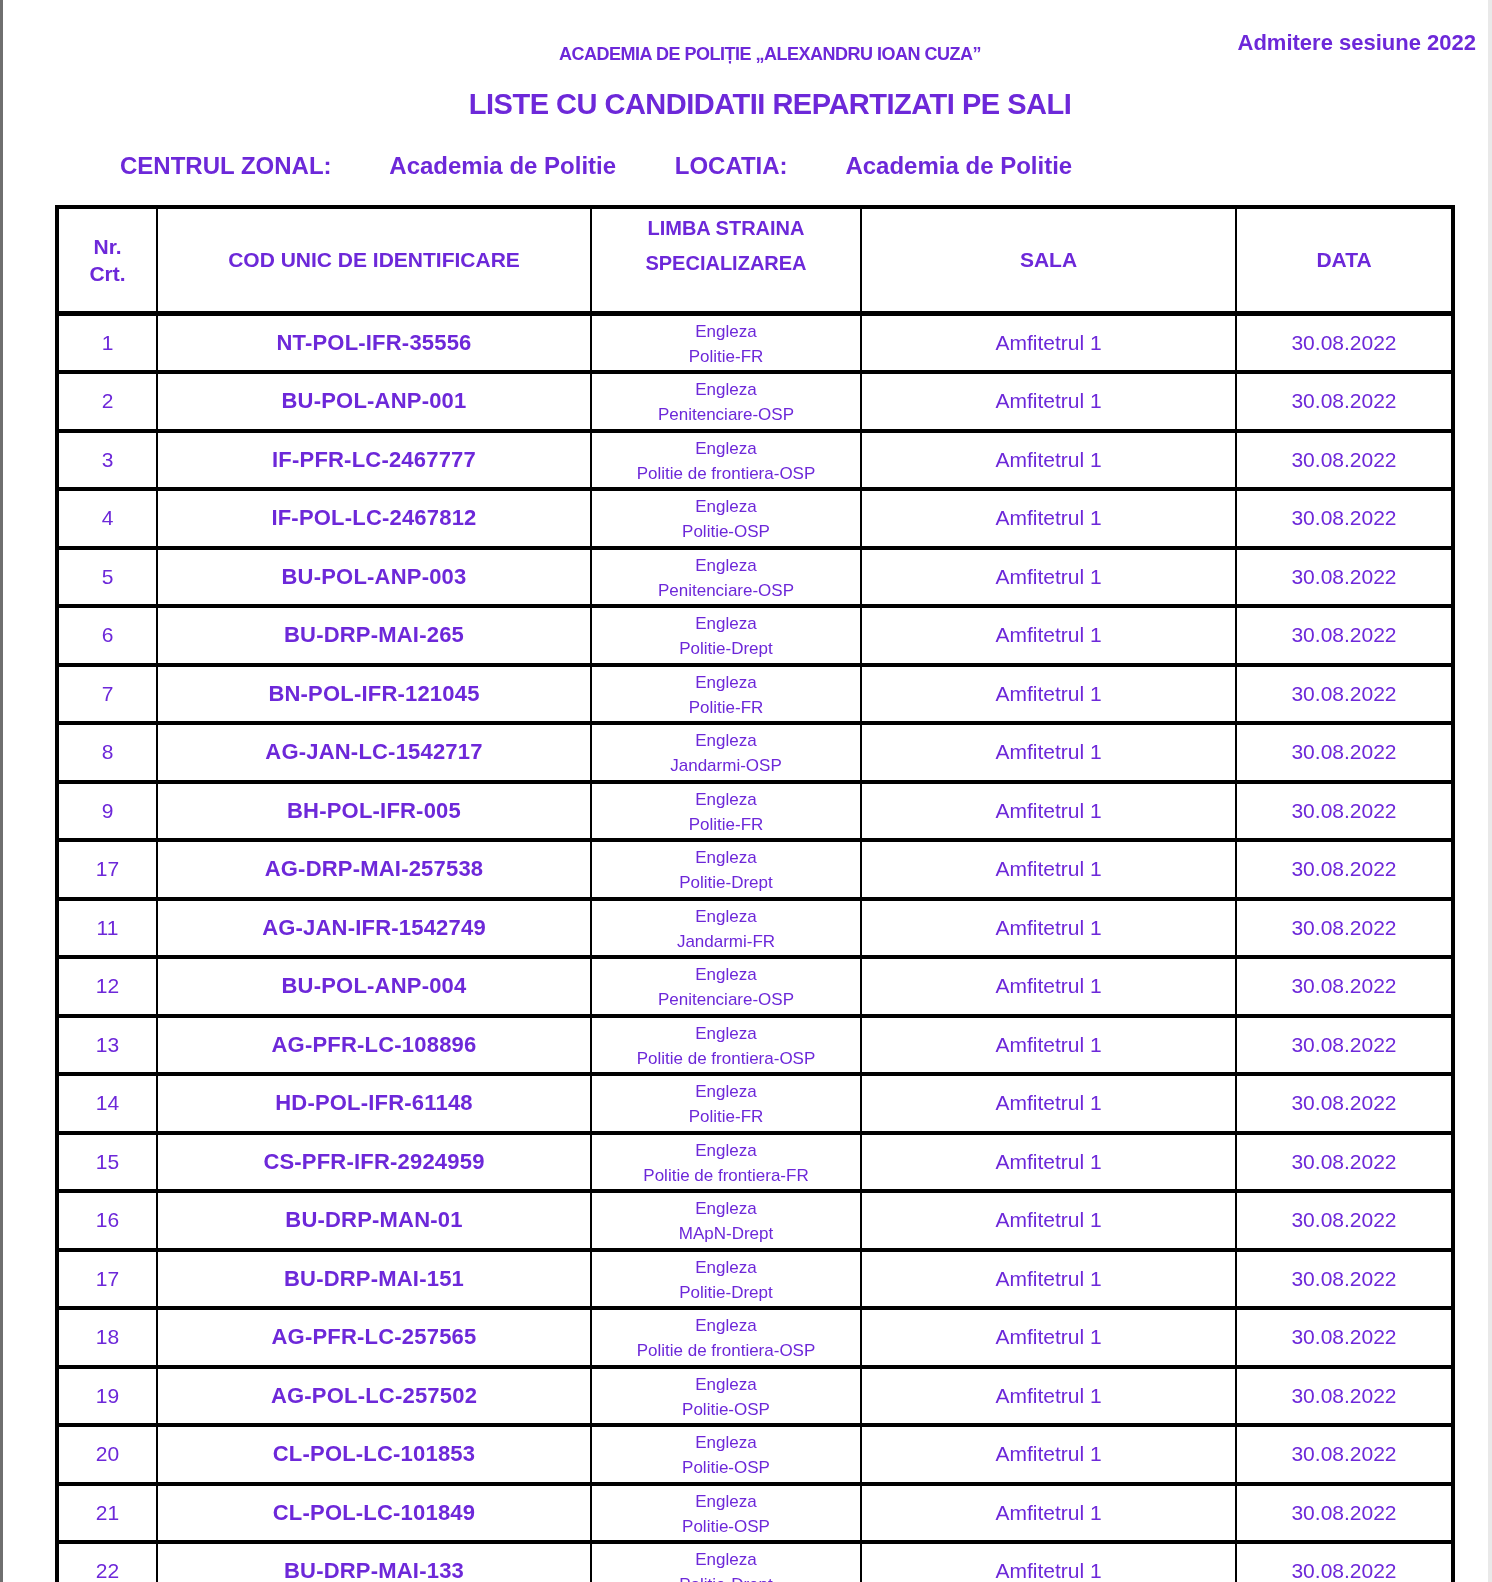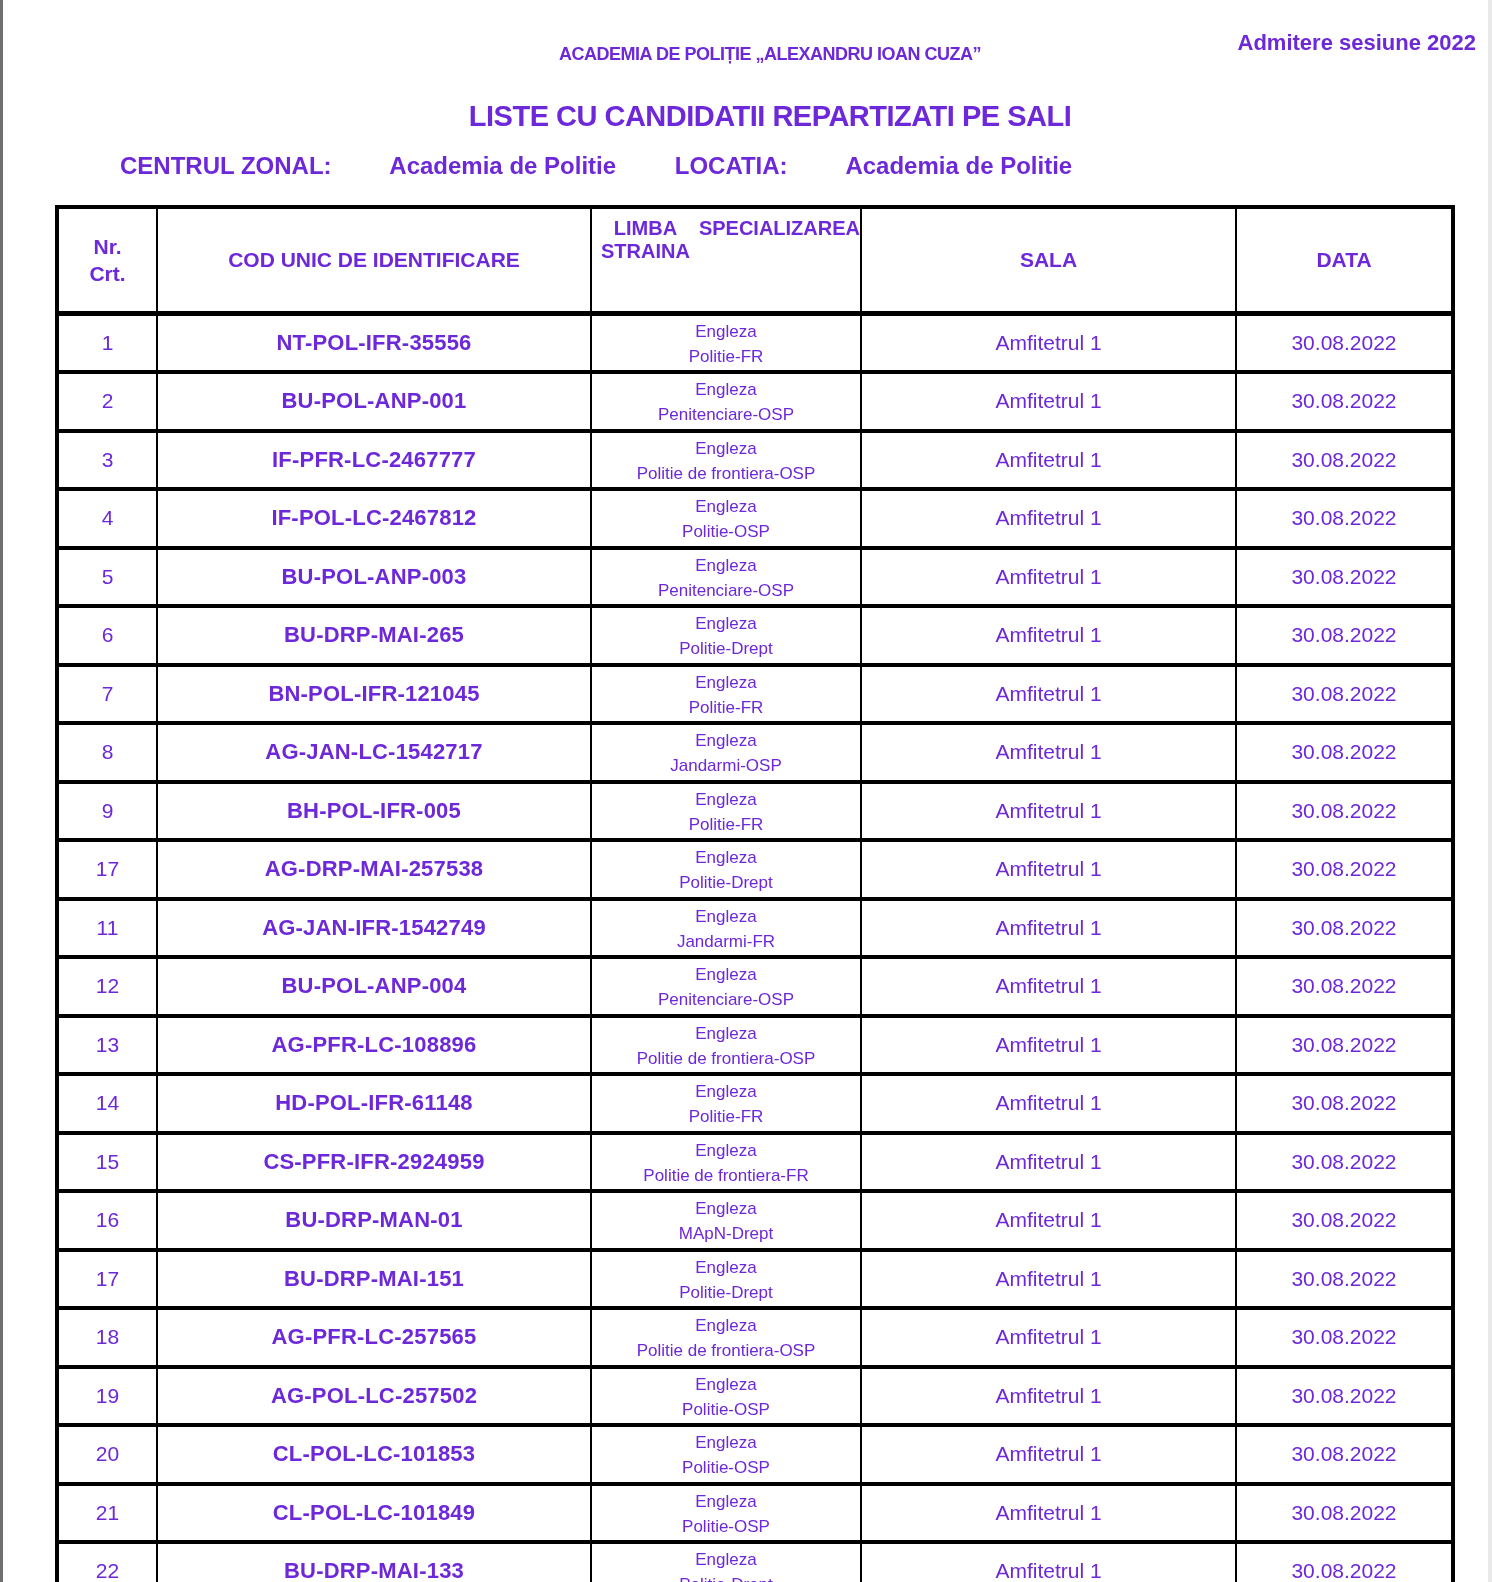--- a/index.html
+++ b/index.html
@@ -17,21 +17,21 @@
   .session-label {
     position:absolute; top:30px; right:16px;
     font-size:22px; font-weight:bold; white-space:nowrap;
   }
   .doc-heading { position:absolute; left:90px; width:1360px; text-align:center; }
   .doc-title {
     position:absolute; top:44px; left:0; width:100%;
     font-size:18px; font-weight:bold; letter-spacing:-0.5px; white-space:nowrap;
   }
   .doc-subtitle {
-    position:absolute; top:100px; left:0; width:100%;
+    position:absolute; top:88px; left:0; width:100%;
     font-size:29px; font-weight:bold; letter-spacing:-0.5px; white-space:nowrap;
   }
   .center-line {
     position:absolute; top:152px; left:120px;
     font-size:24px; font-weight:bold; white-space:nowrap;
   }
   .center-line .seg { margin-right:52px; }
   .center-line .seg:last-child { margin-right:0; }
 
   table.roster {
@@ -44,22 +44,22 @@
     border:2px solid #000;
     text-align:center; vertical-align:middle;
     padding:0; overflow:hidden;
   }
   .roster thead tr { height:105px; }
   .roster thead th {
     font-size:21px; font-weight:bold;
     border-bottom-width:5px; border-top-width:4px;
   }
   .hdr-stack {
-    display:flex; flex-direction:row; justify-content:flex-end;
-    height:86px; padding:8px 0; font-size:20px;
+    display:flex; flex-direction:column; justify-content:flex-start;
+    height:86px; padding:8px 0; font-size:20px;gap:12px;
   }
   .hdr-two-line { line-height:27px; }
   .roster tbody tr { height:58.5px; }
   .roster tbody td { border-top:4px solid #000; border-bottom:4px solid #000; }
   .c-nr   { font-size:21px; }
   .c-code { font-size:22px; font-weight:bold; letter-spacing:0.2px; }
   .c-lang .lang { font-size:17px; line-height:26px; padding-top:2px; }
   .c-lang .spec { font-size:17px; line-height:24px; }
   .c-sala, .c-data { font-size:21px; }
 </style>

